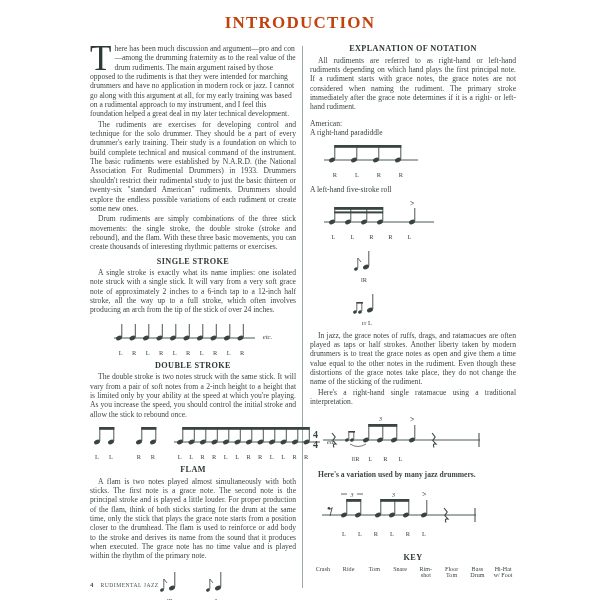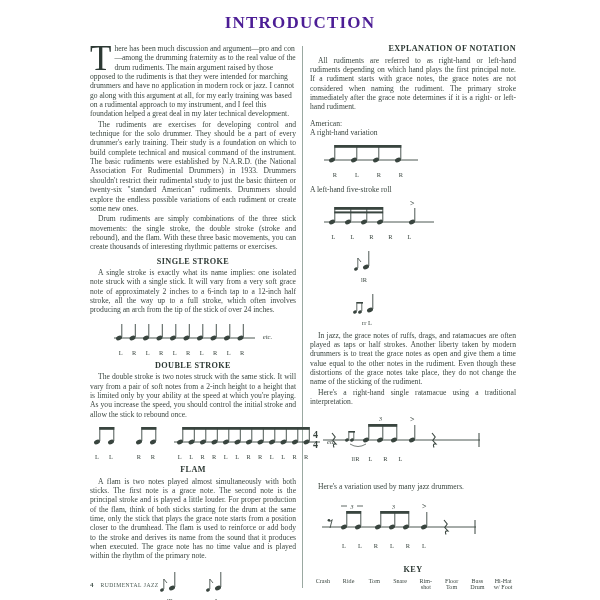--- a/index.html
+++ b/index.html
@@ -2,21 +2,21 @@
 <html><head>
 <meta charset="utf-8">
 <style>
   html,body{margin:0;padding:0;}
   body{
     width:600px;height:600px;position:relative;background:#ffffff;
     font-family:"Liberation Serif", serif;color:#39453f;overflow:hidden;
   }
   .page-title{
     position:absolute;top:13px;left:0;width:100%;text-align:center;
-    font-size:17px;font-weight:bold;letter-spacing:1.2px;color:#4c1d95;
+    font-size:17px;font-weight:bold;letter-spacing:1.2px;color:#c2410c;
   }
   .divider{position:absolute;left:302px;top:46px;width:1px;height:542px;background:#9aa8a1;}
   .col{position:absolute;top:44px;width:206px;}
   .col-left{left:90px;}
   .col-right{left:310px;}
   p{margin:0 0 1px 0;font-size:7.6px;line-height:9.35px;text-align:justify;text-indent:8px;}
   p.noindent{text-indent:0;text-align:left;}
   .dropcap{float:left;font-size:35px;line-height:27px;padding:1px 3px 0 0;color:#2d3934;}
   .sec-head{font-size:8.2px;font-weight:bold;text-align:center;letter-spacing:.4px;
     margin:5px 0 2.5px 0;color:#2d3934;}
@@ -237,25 +237,25 @@
           <div class="flamlabel">rL</div>
         </div>
       </div>
     </div>
   </div>
 
 </div>
 
 <div class="col col-right">
 
-  <div class="sec-head" style="margin-top:0;text-align:right;">EXPLANATION OF NOTATION</div>
+  <div class="sec-head" style="margin-top:0;">EXPLANATION OF NOTATION</div>
   <p>All rudiments are referred to as right-hand or left-hand rudiments depending on which hand plays the first principal note. If a rudiment starts with grace notes, the grace notes are not considered when naming the rudiment. The primary stroke immediately after the grace note determines if it is a right- or left-hand rudiment.</p>
 
   <p class="noindent ex-label" style="margin-bottom:0;">American:</p>
-  <p class="noindent">A right-hand variation</p>
+  <p class="noindent">A right-hand paradiddle</p>
 
   <div class="notation leftal" style="margin-left:14px;">
     <div class="nwrap">
       <svg width="96" height="30" viewBox="0 0 96 30">
         <line x1="0" y1="20" x2="94" y2="20" stroke="currentColor" stroke-width="0.9"></line>
         <rect x="10.3" y="5" width="67" height="2.8" fill="currentColor"></rect>
         <g stroke="currentColor" stroke-width="0.9">
           <line x1="10.8" y1="19" x2="10.8" y2="5"></line>
             <line x1="32.8" y1="19" x2="32.8" y2="5"></line>
           <line x1="54.8" y1="19" x2="54.8" y2="5"></line>
@@ -377,21 +377,21 @@
       </svg>
       <div class="sk" style="padding-left:38px;">
           <span style="width: 15px;">llR</span>
           <span style="width: 15px;">L</span>
           <span style="width: 15px;">R</span>
           <span style="width: 15px;">L</span>
         </div>
     </div>
   </div>
 
-  <p style="margin-top:20px;">Here's a variation used by many jazz drummers.</p>
+  <p style="margin-top:8px;font-weight:bold;">Here's a variation used by many jazz drummers.</p>
 
   <div class="notation leftal" style="margin-left:10px;margin-top:5px;">
     <div class="nwrap">
       <svg width="160" height="44" viewBox="0 0 160 44">
         <line x1="2" y1="30" x2="156" y2="30" stroke="currentColor" stroke-width="0.9"></line>
         <line x1="155" y1="23" x2="155" y2="37" stroke="currentColor" stroke-width="1"></line>
         <use href="#er" x="8" y="22"></use>
         <rect x="26.3" y="14" width="14.8" height="2.8" fill="currentColor"></rect>
         <g stroke="currentColor" stroke-width="0.9">
           <line x1="26.8" y1="29" x2="26.8" y2="14"></line>

